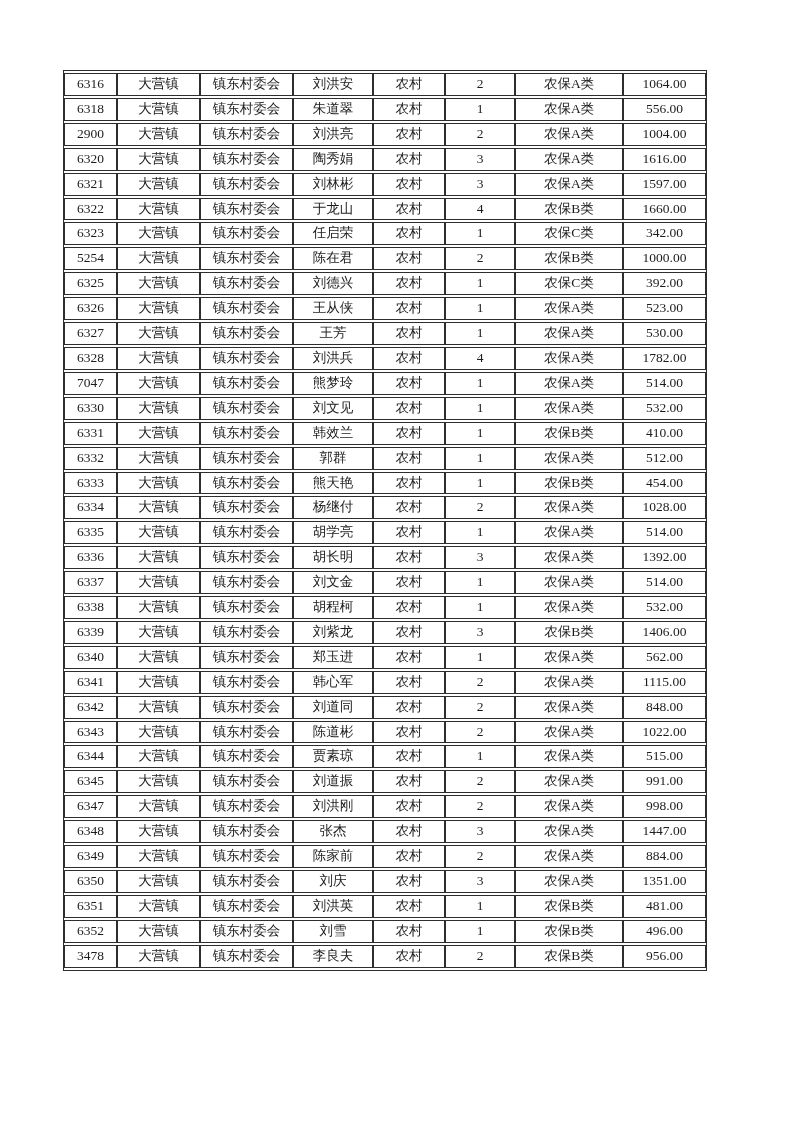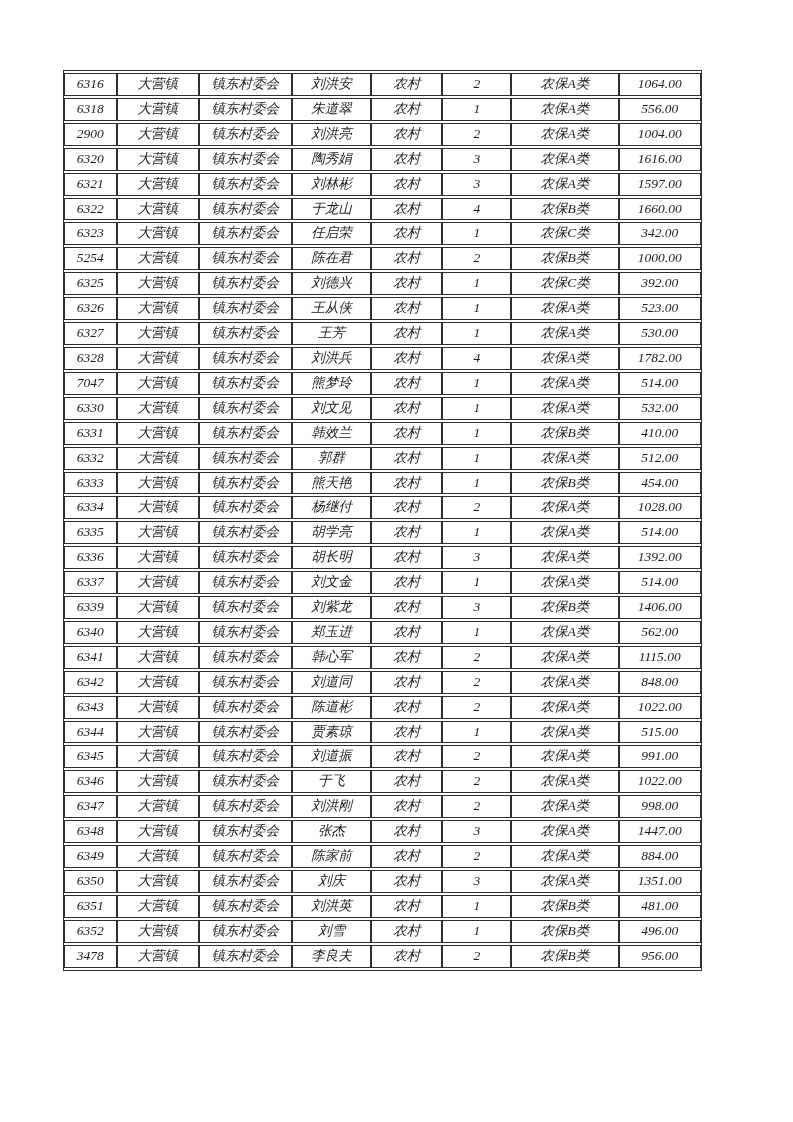--- a/index.html
+++ b/index.html
@@ -2,27 +2,26 @@
 <html><head>
 <meta charset="utf-8">
 <style>
   html, body {
     margin: 0;
     padding: 0;
     background: #ffffff;
   }
   .page {
     position: relative;
-    width: 702px;
+    width: 793px;
     height: 1122px;
     background: #ffffff;
     overflow: hidden;
     font-family: "Liberation Serif", "DejaVu Serif", serif;
     color: #1c1c1c;
-    font-style: italic;
   }
   table.grid {
     position: absolute;
     left: 63px;
     top: 70px;
     table-layout: fixed;
     border-collapse: separate;
     border-spacing: 0 2px;   
     border: 1px solid #2e2e2e;
   }
@@ -268,20 +267,30 @@
           <td>6337</td>
           <td>大营镇</td>
           <td>镇东村委会</td>
           <td>刘文金</td>
           <td>农村</td>
           <td>1</td>
           <td>农保A类</td>
           <td>514.00</td>
         </tr>
         <tr>
+          <td>6338</td>
+          <td>大营镇</td>
+          <td>镇东村委会</td>
+          <td>胡程柯</td>
+          <td>农村</td>
+          <td>1</td>
+          <td>农保A类</td>
+          <td>532.00</td>
+        </tr>
+        <tr>
           <td>6339</td>
           <td>大营镇</td>
           <td>镇东村委会</td>
           <td>刘紫龙</td>
           <td>农村</td>
           <td>3</td>
           <td>农保B类</td>
           <td>1406.00</td>
         </tr>
         <tr>
@@ -336,30 +345,20 @@
         </tr>
         <tr>
           <td>6345</td>
           <td>大营镇</td>
           <td>镇东村委会</td>
           <td>刘道振</td>
           <td>农村</td>
           <td>2</td>
           <td>农保A类</td>
           <td>991.00</td>
-        </tr>
-        <tr>
-          <td>6346</td>
-          <td>大营镇</td>
-          <td>镇东村委会</td>
-          <td>于飞</td>
-          <td>农村</td>
-          <td>2</td>
-          <td>农保A类</td>
-          <td>1022.00</td>
         </tr>
         <tr>
           <td>6347</td>
           <td>大营镇</td>
           <td>镇东村委会</td>
           <td>刘洪刚</td>
           <td>农村</td>
           <td>2</td>
           <td>农保A类</td>
           <td>998.00</td>

